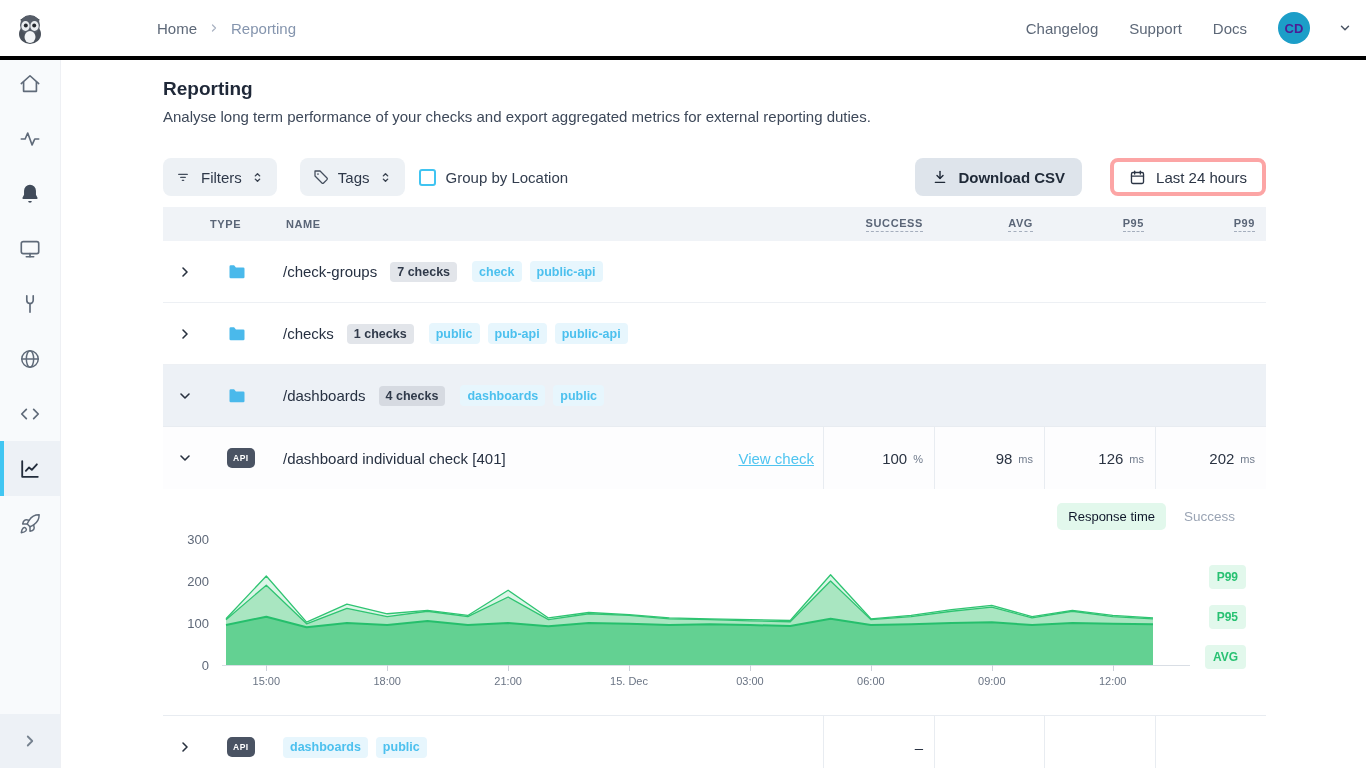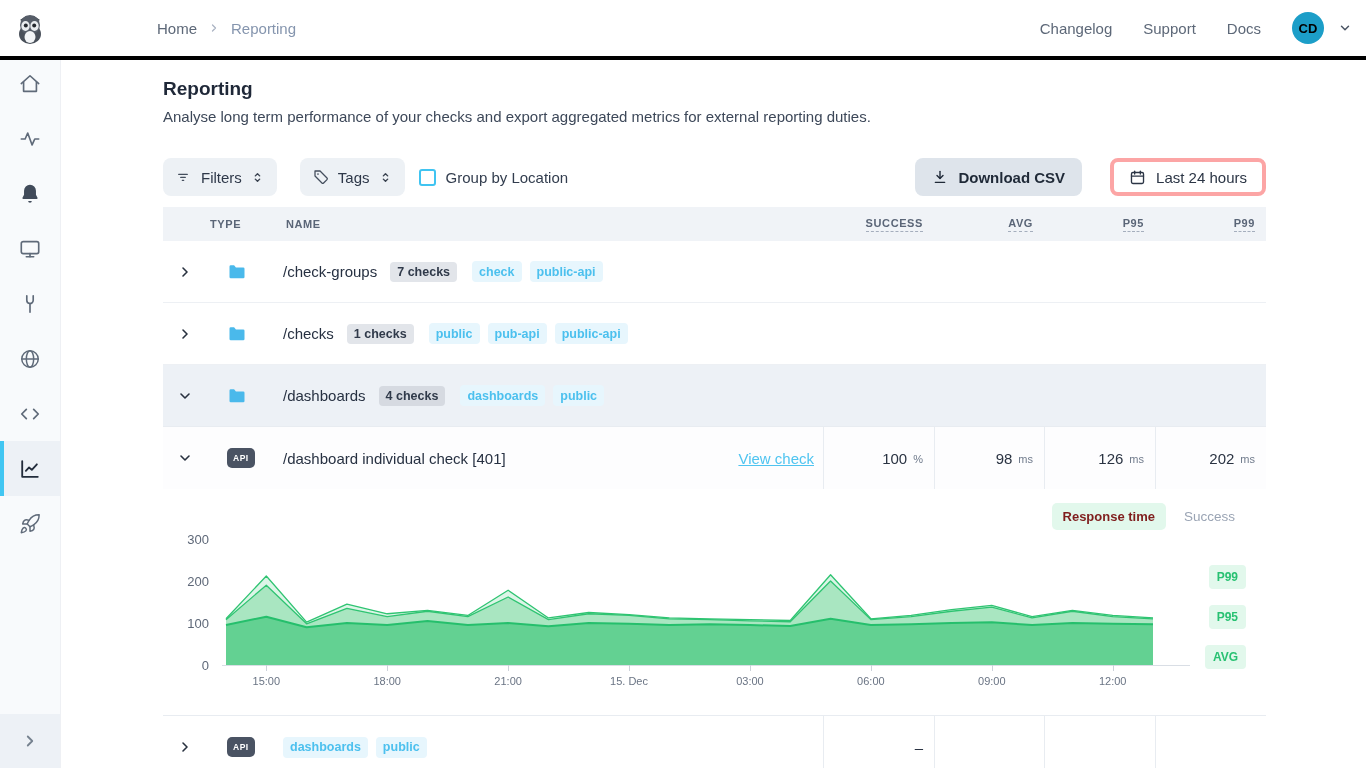--- a/index.html
+++ b/index.html
@@ -10,22 +10,22 @@
   
   .topnav{position:absolute;top:0;left:0;width:1366px;height:56px;background:#fff;
           border-bottom:4px solid #000000;z-index:20;}
   .logo{position:absolute;left:13px;top:11px;width:34px;height:34px;}
   .breadcrumb{position:absolute;left:157px;top:0;height:56px;display:flex;align-items:center;gap:11px;font-size:15px;}
   .bc-home{color:#5d6878;cursor:pointer;}
   .bc-sep{color:#aab3c2;}
   .bc-cur{color:#8595ae;}
   .nav-right{position:absolute;right:14px;top:0;height:56px;display:flex;align-items:center;}
   .nav-link{font-size:15px;color:#5d6878;margin-right:31px;cursor:pointer;}
-  .avatar{width:32px;height:32px;border-radius:50%;background:#1c9ec8;color:#000000;font-size:13px;
-          font-weight:700;display:flex;align-items:center;justify-content:center;cursor:pointer;margin-right:14px;}
+  .avatar{width:32px;height:32px;border-radius:50%;background:#1c9ec8;color:#4c1d95;font-size:13px;
+          font-weight:700;display:flex;align-items:center;justify-content:center;cursor:pointer;margin-right:28px;}
 
   
   .sidebar{position:absolute;top:56px;left:0;width:60px;height:712px;background:#f8fafc;
            border-right:1px solid #eef0f4;z-index:10;}
   .side-item{height:55px;display:flex;align-items:center;justify-content:center;cursor:pointer;position:relative;}
   .side-item.active{background:#edf1f6;}
   .side-item.active::before{content:"";position:absolute;left:0;top:0;bottom:0;width:4px;background:#41c6f2;}
   .side-bottom{position:absolute;left:0;bottom:0;width:60px;height:54px;background:#edf1f6;
                display:flex;align-items:center;justify-content:center;cursor:pointer;}
 
@@ -75,22 +75,22 @@
   .crow .cell-type{padding-left:20px;box-sizing:border-box;}
   .api-badge{background:#4a5363;color:#fff;font-size:8.5px;font-weight:700;letter-spacing:.5px;
              border-radius:5px;padding:5px 6px;}
   .view-link{margin-left:auto;margin-right:9px;color:#4fc4f0;font-size:15px;text-decoration:underline;cursor:pointer;white-space:nowrap;}
   .crow .cell-num{border-left:1px solid #e8ecf1;align-items:center;}
   .mval{font-size:15px;color:#2a3342;}
   .munit{font-size:11px;color:#707b8c;margin-left:6px;position:relative;top:1px;}
 
   
   .chart-section{position:relative;height:226px;background:#fff;}
-  .toggle-active{position:absolute;top:14px;right:100px;background:#e2f8ec;color:#7f1d1d;
-                 font-size:13px;font-weight:700;border-radius:5px;padding:6px 11px;cursor:pointer;}
+  .toggle-active{position:absolute;top:14px;right:100px;background:#e2f8ec;color:#0f172a;
+                 font-size:13px;font-weight:400;border-radius:5px;padding:6px 11px;cursor:pointer;}
   .toggle-inactive{position:absolute;top:20px;right:31px;color:#9aa4b4;font-size:13.5px;cursor:pointer;}
   #plot{position:absolute;left:59px;top:8px;pointer-events:none;}
   .axis-line{position:absolute;left:59px;top:176px;width:968px;height:1px;background:#d9dee5;}
   .ytick{position:absolute;left:0;width:46px;text-align:right;font-size:13px;color:#5e6878;}
   .xtickmark{position:absolute;top:176px;width:1px;height:6px;background:#ccd2da;}
   .xtick{position:absolute;top:186px;width:70px;text-align:center;font-size:11px;color:#6a7484;}
   .series-badges{position:absolute;top:76px;right:20px;display:flex;flex-direction:column;gap:16px;align-items:flex-end;}
   .series-badges span{background:#e2f8ec;color:#28c172;font-size:12px;font-weight:700;
                       border-radius:4px;padding:5px 8px;height:14px;line-height:14px;}
 

